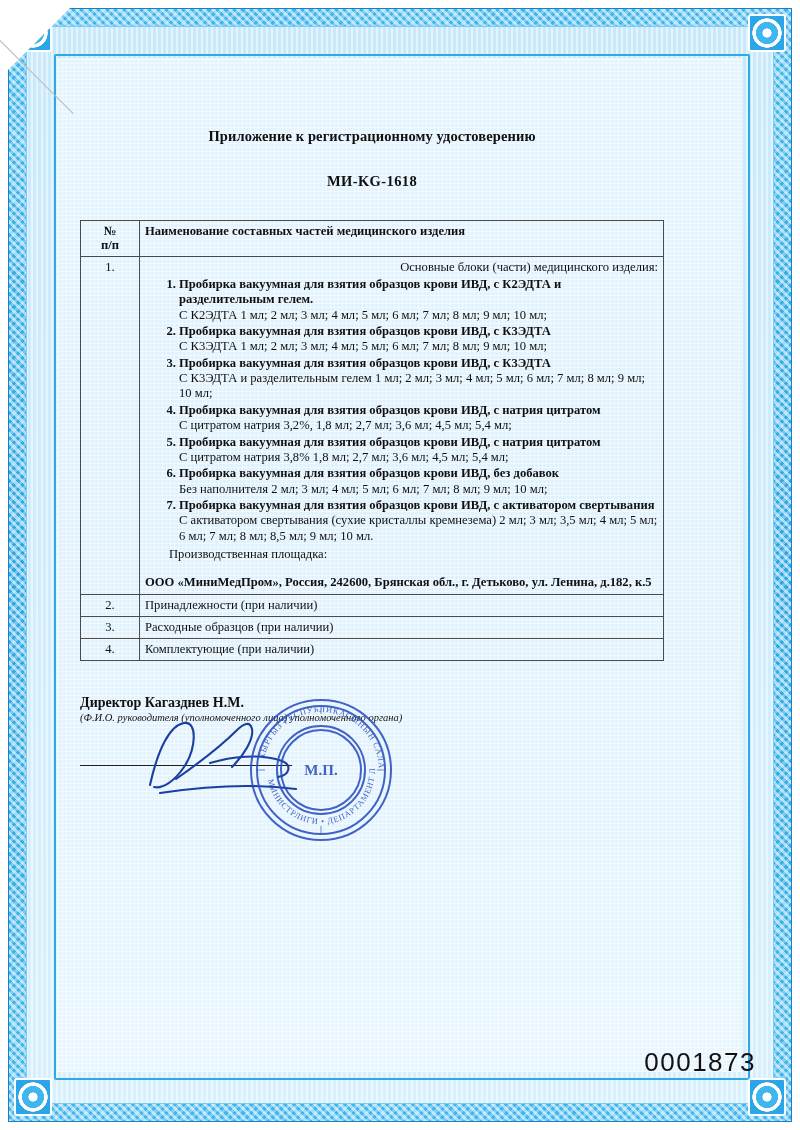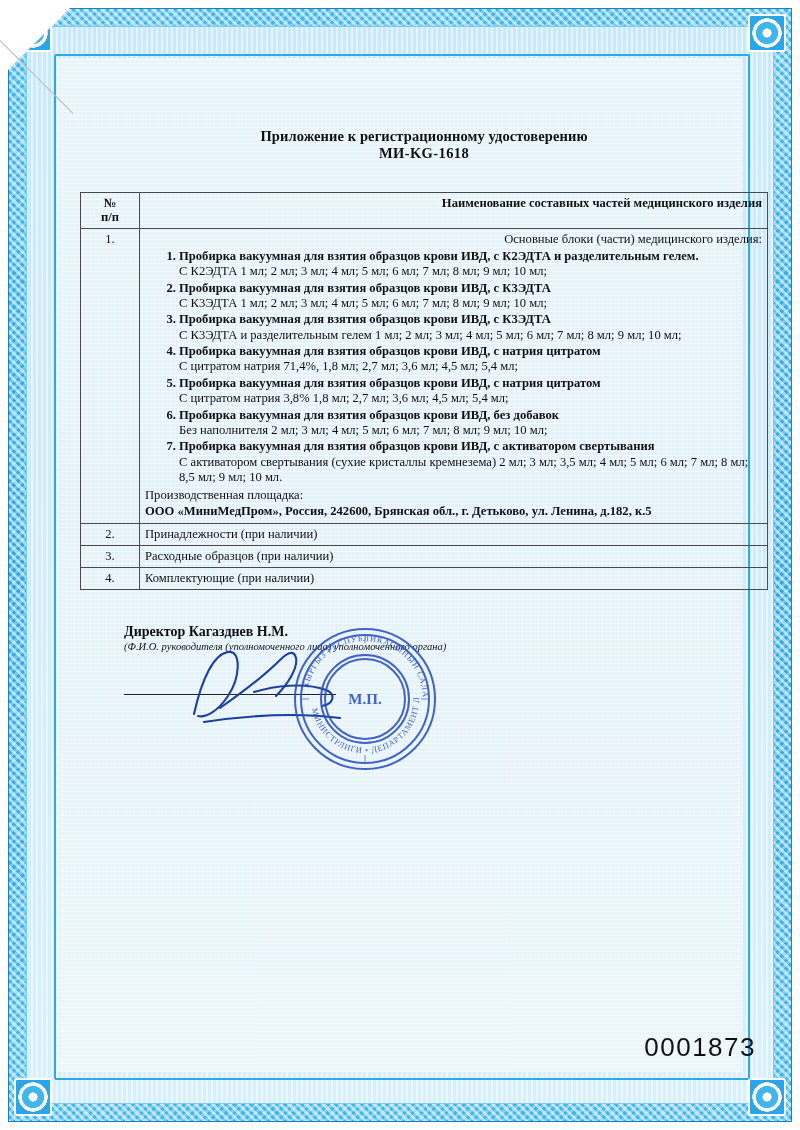--- a/index.html
+++ b/index.html
@@ -84,80 +84,80 @@
     background: #bbbbbb;
     transform: rotate(45deg);
     transform-origin: left center;
     z-index: 41;
   }
 
   
   .content {
     position: absolute;
     left: 80px; top: 80px;
-    width: 688px;
+    width: 584px;
     color: #101010;
   }
   .doc-title {
     text-align: center;
     font-weight: bold;
     font-size: 14.5px;
     margin-top: 48px;
     letter-spacing: 0.1px;
   }
   .doc-number {
     text-align: center;
     font-weight: bold;
     font-size: 14.5px;
+    margin-top: 28px;
     letter-spacing: 0.4px;
   }
 
   table.mi-table {
     margin-top: 30px;
     width: 100%;
     border-collapse: collapse;
     font-size: 12.6px;
   }
   table.mi-table th, table.mi-table td {
     border: 1px solid #4a4a4a;
     vertical-align: top;
     padding: 3px 5px;
   }
   .col-num { width: 48px; text-align: center; }
   th.head-num { text-align: center; font-weight: bold; line-height: 1.15; }
-  th.head-name { text-align: right; font-weight: bold; }
+  th.head-name { text-align: left; font-weight: bold; }
 
   .sect-title { font-weight: normal; text-align: right; }
   ol.parts {
     margin: 2px 0 0 0;
     padding-left: 34px;
   }
   ol.parts > li {
     font-weight: bold;
     margin-bottom: 1px;
     line-height: 1.22;
   }
   ol.parts > li .sizes {
     font-weight: normal;
     display: block;
     line-height: 1.22;
   }
   .prod-site {
     margin-top: 3px;
     line-height: 1.25;
   }
-  .prod-site .lbl { font-weight: normal; }
-  .prod-site .addr { font-weight: bold; }
+  .prod-site .lbl { font-weight: normal; margin-left: 24px; }
+  .prod-site .addr { font-weight: bold; margin-top: 12px; }
 
   
   .sign-block {
     position: relative;
     margin-top: 34px;
     height: 150px;
-    margin-left: 44px;
   }
   .sign-name {
     font-weight: bold;
     font-size: 14px;
   }
   .sign-caption {
     font-style: italic;
     font-size: 10.5px;
     margin-top: 1px;
   }
@@ -188,21 +188,21 @@
   .stamp {
     position: absolute;
     left: 168px; top: 2px;
     width: 146px; height: 146px;
     pointer-events: none;
     opacity: 0.88;
   }
   .serial {
     position: absolute;
     right: 44px;
-    bottom: 67px;
+    bottom: 52px;
     font-family: "Liberation Sans", sans-serif;
     font-size: 26px;
     letter-spacing: 1.5px;
     color: #111;
     text-align: right;
   }
 </style>
 </head>
 <body>
 
@@ -249,21 +249,21 @@
               <li>
                 <span>Пробирка вакуумная для взятия образцов крови ИВД, с К3ЭДТА</span>
                 <span class="sizes">С К3ЭДТА 1 мл; 2 мл; 3 мл; 4 мл; 5 мл; 6 мл; 7 мл; 8 мл; 9 мл; 10 мл;</span>
               </li>
               <li>
                 <span>Пробирка вакуумная для взятия образцов крови ИВД, с К3ЭДТА</span>
                 <span class="sizes">С К3ЭДТА и разделительным гелем 1 мл; 2 мл; 3 мл; 4 мл; 5 мл; 6 мл; 7 мл; 8 мл; 9 мл; 10 мл;</span>
               </li>
               <li>
                 <span>Пробирка вакуумная для взятия образцов крови ИВД, с натрия цитратом</span>
-                <span class="sizes">С цитратом натрия 71,4%, 1,8 мл; 2,7 мл; 3,6 мл; 4,5 мл; 5,4 мл;</span>
+                <span class="sizes">С цитратом натрия 3,2%, 1,8 мл; 2,7 мл; 3,6 мл; 4,5 мл; 5,4 мл;</span>
               </li>
               <li>
                 <span>Пробирка вакуумная для взятия образцов крови ИВД, с натрия цитратом</span>
                 <span class="sizes">С цитратом натрия 3,8% 1,8 мл; 2,7 мл; 3,6 мл; 4,5 мл; 5,4 мл;</span>
               </li>
               <li>
                 <span>Пробирка вакуумная для взятия образцов крови ИВД, без добавок</span>
                 <span class="sizes">Без наполнителя 2 мл; 3 мл; 4 мл; 5 мл; 6 мл; 7 мл; 8 мл; 9 мл; 10 мл;</span>
               </li>
               <li>

